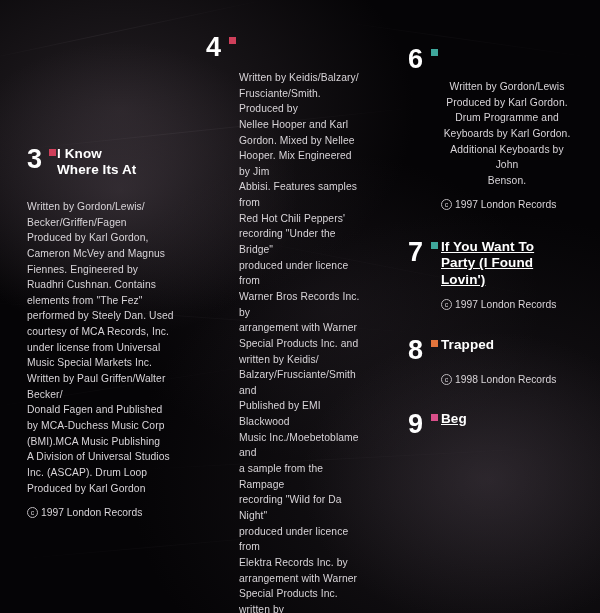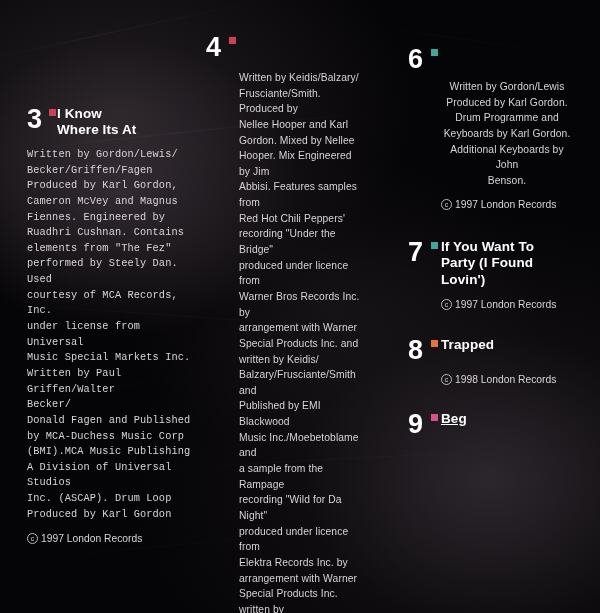--- a/index.html
+++ b/index.html
@@ -94,21 +94,21 @@
     line-height: 9px;
     text-align: center;
     vertical-align: 1px;
     margin-right: 3px;
     color: #d8d4d8;
   }
 
   
   #col1 { left: 27px; top: 106px; width: 168px; }
   #col1 .head { padding-left: 30px; min-height: 34px; }
-  #col1 .credits { margin-top: 7px; font-family: Liberation Mono, monospace; }
+  #col1 .credits { margin-top: 19px; }
 
   
   #col2 { left: 206px; top: 34px; width: 158px; }
   #col2 .head { padding-left: 33px; min-height: 28px; }
   #col2 .credits { margin-top: 8px; padding-left: 33px; }
 
   
   #col3 { left: 408px; top: 46px; width: 165px; }
   #col3 .head { padding-left: 33px; min-height: 26px; }
   #col3 .credits { margin-top: 7px; padding-left: 33px; text-align: center; }
@@ -133,21 +133,21 @@
     <div class="streak" style="left:-30px; top:410px; width:340px; transform:rotate(-9deg); opacity:.4;"></div>
   </div>
   <div class="glow" style="left:-60px; top:40px; width:360px; height:300px; background:radial-gradient(ellipse at center, rgba(110,96,108,0.30) 0%, rgba(0,0,0,0) 70%);"></div>
   <div class="glow" style="left:300px; top:330px; width:380px; height:300px; background:radial-gradient(ellipse at center, rgba(96,84,96,0.28) 0%, rgba(0,0,0,0) 70%);"></div>
 
   <div class="col" id="col1">
     <div class="track">
       <div class="head">
         <span class="tnum">3</span>
         <span class="sq" style="left:22px; top:3px; background:#cf3f5a;"></span>
-        <div class="ttitle" style="white-space:pre-line;">I Know
+        <div class="ttitle" style="white-space:pre-line;margin-top:40px;">I Know
 Where Its At</div>
       </div>
       <div class="credits" style="white-space:pre-line;">Written by Gordon/Lewis/
 Becker/Griffen/Fagen
 Produced by Karl Gordon,
 Cameron McVey and Magnus
 Fiennes. Engineered by
 Ruadhri Cushnan. Contains
 elements from "The Fez"
 performed by Steely Dan. Used
@@ -218,21 +218,21 @@
 Benson.</div>
       <div class="copyright">
         <span class="cmark">c</span><span>1997 London Records</span>
       </div>
     </div>
 
     <div class="track" id="track7">
       <div class="head">
         <span class="tnum">7</span>
         <span class="sq" style="left:23px; top:3px; background:#3fa89c;"></span>
-        <div class="ttitle" style="white-space:pre-line;">If You Want To
+        <div class="ttitle" style="white-space:pre-line;text-decoration:underline;">If You Want To
 Party (I Found
 Lovin')</div>
       </div>
       <div class="copyright">
         <span class="cmark">c</span><span>1997 London Records</span>
       </div>
     </div>
 
     <div class="track" id="track8">
       <div class="head">

